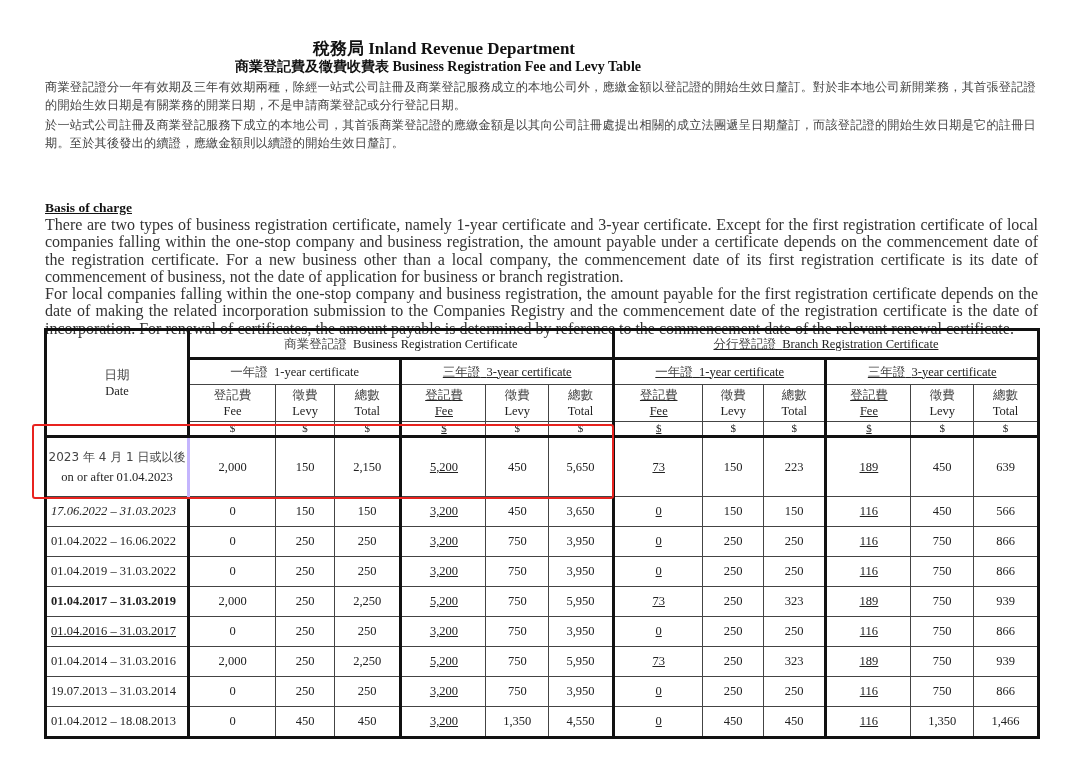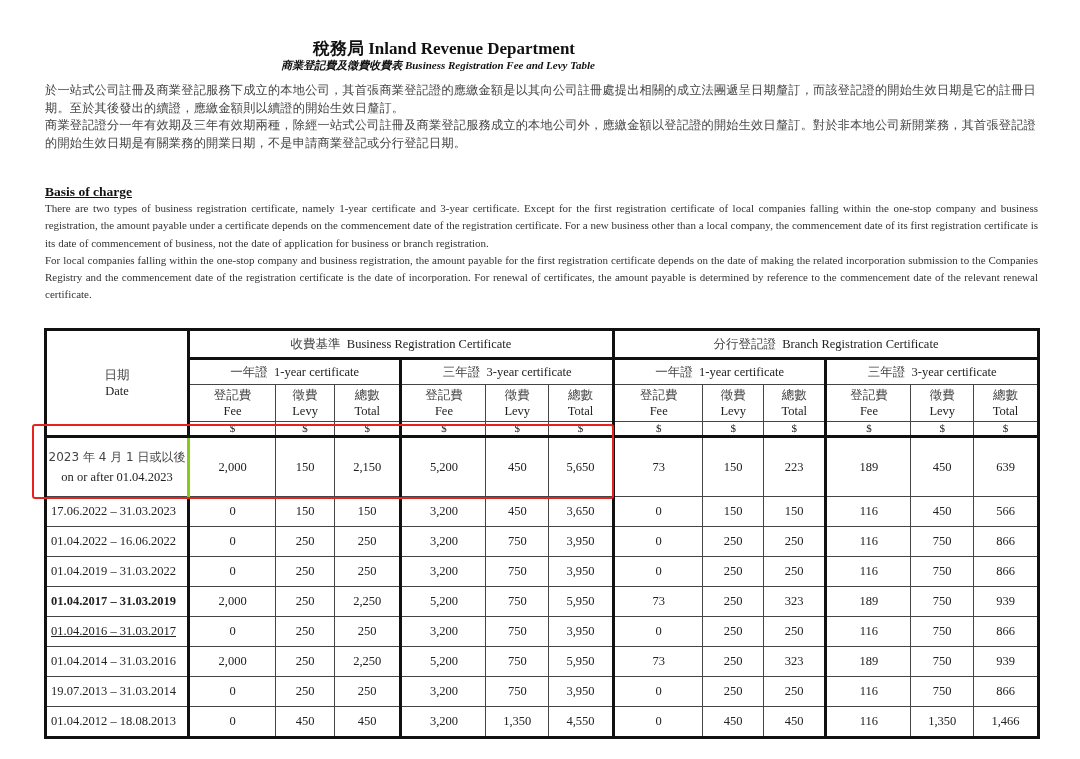--- a/index.html
+++ b/index.html
@@ -1,68 +1,68 @@
 <!DOCTYPE html>
 <html><head>
 <meta charset="utf-8">
 <style>
   html, body { margin:0; padding:0; background:#ffffff; }
   body { width:1080px; height:759px; position:relative; overflow:hidden; font-family:"Liberation Serif","DejaVu Serif",serif; color:#222; }
   .title { position:absolute; top:37px; left:0; width:888px; text-align:center; font-weight:bold; font-size:17px; color:#111; }
-  .subtitle { position:absolute; top:58px; left:0; width:876px; text-align:center; font-weight:bold; font-size:11px; color:#111;font-style:italic; }
+  .subtitle { position:absolute; top:58px; left:0; width:876px; text-align:center; font-weight:bold; font-size:14px; color:#111; }
   .section { position:absolute; left:45px; width:993px; }
   .heading { font-weight:bold; font-size:13.5px; text-decoration:underline; color:#111; line-height:16px; }
-  .para { font-size:11px; line-height:17.3px; text-align:justify; color:#333; }
+  .para { font-size:16px; line-height:17.3px; text-align:justify; color:#333; }
   .para-zh { font-family:"DejaVu Sans","Liberation Sans",sans-serif; font-size:12.2px; line-height:17.5px; color:#444; letter-spacing:0.2px; }
   table.fee { position:absolute; left:44px; top:328px; width:996px; border-collapse:collapse; border:3px solid #111; font-size:12.5px; }
   table.fee td, table.fee th { border:1px solid #444; text-align:center; padding:0; font-weight:normal; color:#222; }
   .zh { font-family:"DejaVu Sans","Liberation Sans",sans-serif; font-size:12.5px; color:#444; }
-  .thick-l { border-left:3px solid #111 !important; }
+  .thick-l { border-left:3px solid #111 !important;text-decoration:underline; }
   .thick-b { border-bottom:3px solid #111 !important; }
   .col-date { width:140px; }
   .hdr1 td, .hdr1 th { height:26px; }
   .hdr2 th { height:24px; }
   .hdr3 th { height:36px; line-height:16px; }
   .hdr4 th { height:13px; font-size:11px; line-height:11px; font-weight:bold; }
   .row-main td { height:58px; }
   tr.r td { height:29px; }
   tr.r td.date { text-align:left; padding-left:4px; white-space:nowrap; }
   .datecell { font-size:12.5px; line-height:20px; }
   .red-box { position:absolute; left:32px; top:424px; width:582px; height:75px; border:2.5px solid #e8231f; border-radius:3px; pointer-events:none; box-sizing:border-box; }
 </style>
 </head>
 <body>
 
 <div class="title">稅務局 Inland Revenue Department</div>
 <div class="subtitle">商業登記費及徵費收費表  Business Registration Fee and Levy Table</div>
 
 <div class="section" style="top:79px;">
+  <div class="para-zh">商業登記證分一年有效期及三年有效期兩種，除經一站式公司註冊及商業登記服務成立的本地公司外，應繳金額以登記證的開始生效日釐訂。對於非本地公司新開業務，其首張登記證的開始生效日期是有關業務的開業日期，不是申請商業登記或分行登記日期。</div>
   <div class="para-zh" style="margin-top:3px;">於一站式公司註冊及商業登記服務下成立的本地公司，其首張商業登記證的應繳金額是以其向公司註冊處提出相關的成立法團遞呈日期釐訂，而該登記證的開始生效日期是它的註冊日期。至於其後發出的續證，應繳金額則以續證的開始生效日釐訂。</div>
-  <div class="para-zh">商業登記證分一年有效期及三年有效期兩種，除經一站式公司註冊及商業登記服務成立的本地公司外，應繳金額以登記證的開始生效日釐訂。對於非本地公司新開業務，其首張登記證的開始生效日期是有關業務的開業日期，不是申請商業登記或分行登記日期。</div>
 </div>
 
-<div class="section" style="top:184px;">
+<div class="section" style="top:200px;">
   <div class="heading">Basis of charge</div>
   <div class="para">There are two types of business registration certificate, namely 1-year certificate and 3-year certificate. Except for the first registration certificate of local companies falling within the one-stop company and business registration, the amount payable under a certificate depends on the commencement date of the registration certificate. For a new business other than a local company, the commencement date of its first registration certificate is its date of commencement of business, not the date of application for business or branch registration.</div>
   <div class="para">For local companies falling within the one-stop company and business registration, the amount payable for the first registration certificate depends on the date of making the related incorporation submission to the Companies Registry and the commencement date of the registration certificate is the date of incorporation. For renewal of certificates, the amount payable is determined by reference to the commencement date of the relevant renewal certificate.</div>
 </div>
 
 <table class="fee">
   <colgroup>
     <col class="col-date">
     <col span="12">
   </colgroup>
   <tbody>
       <tr class="hdr1">
     <th rowspan="4" class="col-date thick-b" style="border-right:3px solid #111;">
       <div class="zh">日期</div>
       <div>Date</div>
     </th>
     <th colspan="6" style="border-bottom:3px solid #111;">
-      <span class="zh">收費基準</span>&nbsp;
+      <span class="zh">商業登記證</span>&nbsp;
       <span>Business Registration Certificate</span>
     </th>
     <th colspan="6" class="thick-l" style="border-bottom:3px solid #111;">
       <span class="zh">分行登記證</span>&nbsp;
       <span>Branch Registration Certificate</span>
     </th>
   </tr>
   <tr class="hdr2">
     <th colspan="3"><span class="zh">一年證</span>&nbsp; <span>1-year certificate</span></th>
     <th colspan="3" class="thick-l"><span class="zh">三年證</span>&nbsp; <span>3-year certificate</span></th>
@@ -128,42 +128,42 @@
     <th class="thick-b">$</th>
     <th class="thick-b thick-l">$</th>
     <th class="thick-b">$</th>
     <th class="thick-b">$</th>
     <th class="thick-b thick-l">$</th>
     <th class="thick-b">$</th>
     <th class="thick-b">$</th>
   </tr>
 
   <tr class="row-main">
-    <td class="datecell" style="border-right:3px solid #84cc16;">
+    <td class="datecell" style="border-right:3px solid #c4b5fd;">
       <div class="zh" style="font-size:12px;">2023 年 4 月 1 日或以後</div>
       <div>on or after 01.04.2023</div>
     </td>
     <td>2,000</td>
     <td>150</td>
     <td>2,150</td>
     <td class="thick-l">5,200</td>
     <td>450</td>
     <td>5,650</td>
     <td class="thick-l">73</td>
     <td>150</td>
     <td>223</td>
     <td class="thick-l">189</td>
     <td>450</td>
     <td>639</td>
   </tr>
 
   </tbody>
     <tbody id="rows-body">
       <tr class="r">
-        <td class="date" style="border-right: 3px solid rgb(17, 17, 17);">17.06.2022 – 31.03.2023</td>
+        <td class="date" style="border-right: 3px solid rgb(17, 17, 17); font-style: italic;">17.06.2022 – 31.03.2023</td>
         <td>0</td>
         <td>150</td>
         <td>150</td>
         <td class="thick-l">3,200</td>
         <td>450</td>
         <td>3,650</td>
         <td class="thick-l">0</td>
         <td>150</td>
         <td>150</td>
         <td class="thick-l">116</td>

